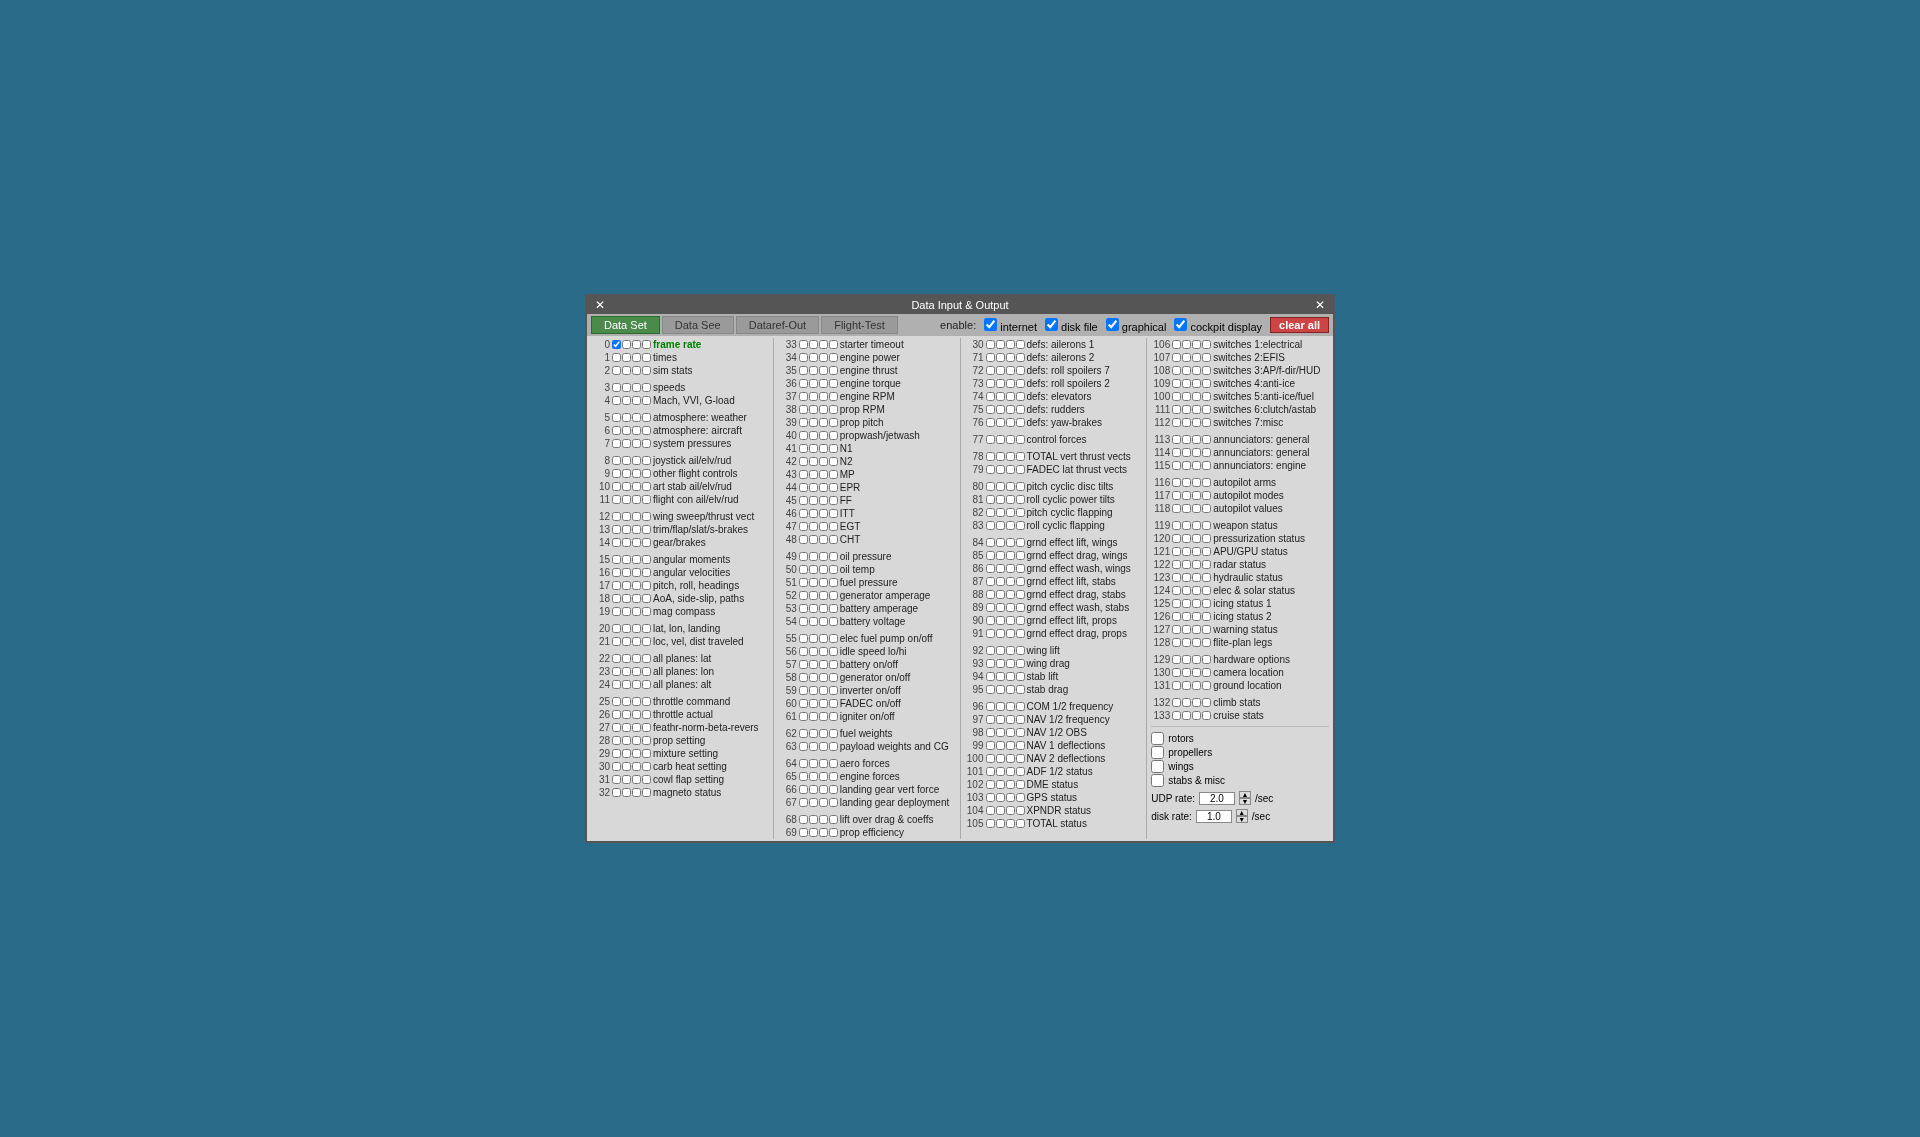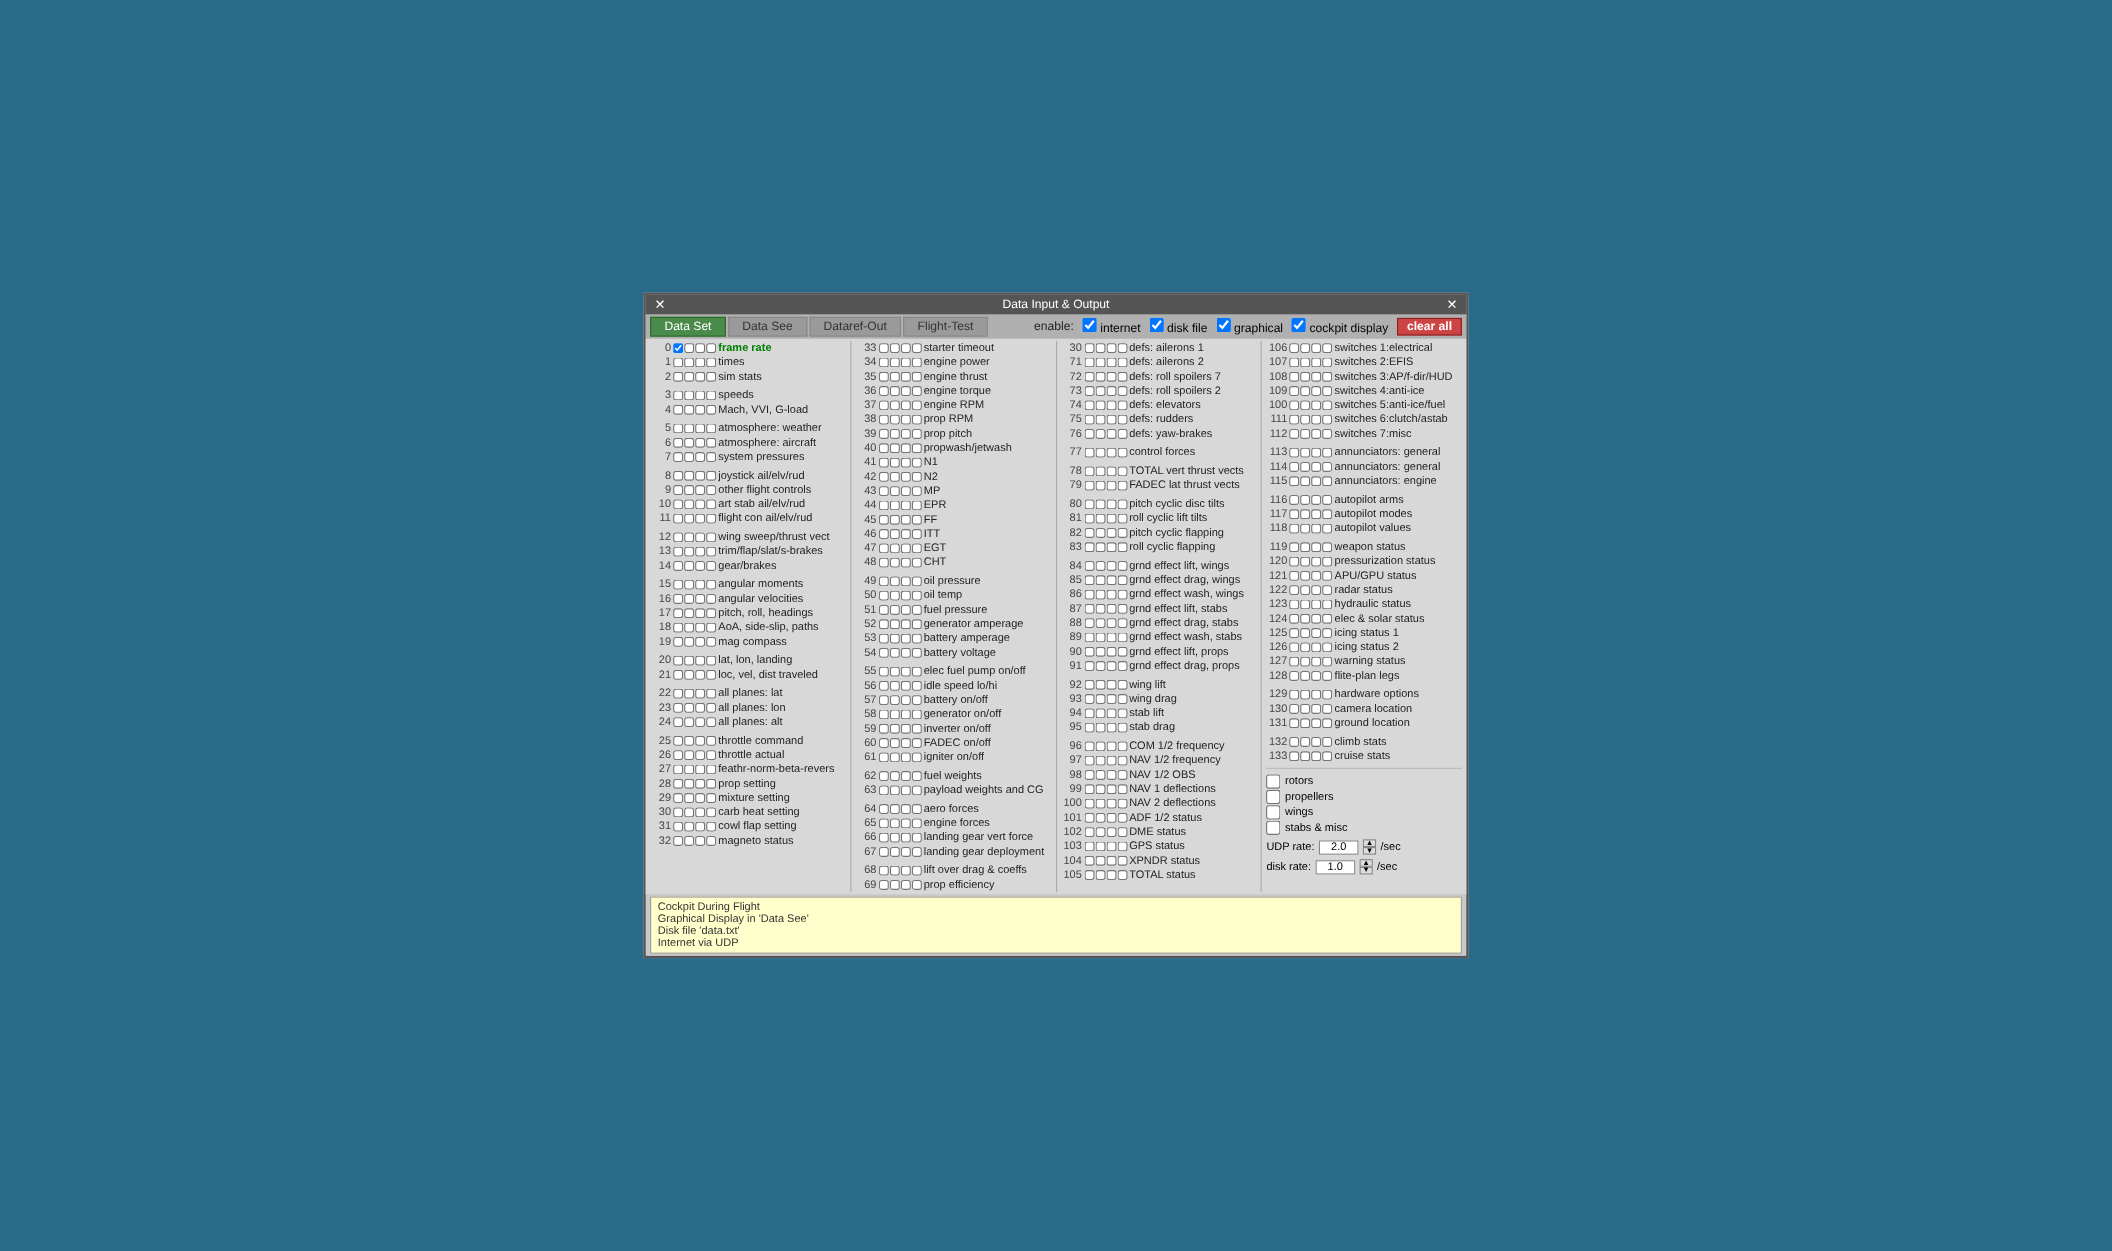--- a/index.html
+++ b/index.html
@@ -1052,21 +1052,21 @@
           <span class="row-label">pitch cyclic disc tilts</span>
         </div>
         <div class="data-row">
           <span class="row-num">81</span>
           <span class="checkboxes">
             <input type="checkbox" style="">
             <input type="checkbox" style="">
             <input type="checkbox" style="">
             <input type="checkbox" style="">
           </span>
-          <span class="row-label">roll cyclic lift tilts</span>
+          <span class="row-label">roll cyclic power tilts</span>
         </div>
         <div class="data-row">
           <span class="row-num">82</span>
           <span class="checkboxes">
             <input type="checkbox" style="">
             <input type="checkbox" style="">
             <input type="checkbox" style="">
             <input type="checkbox" style="">
           </span>
           <span class="row-label">pitch cyclic flapping</span>
@@ -1628,19 +1628,13 @@
           <div class="spin-btns">
             <button class="spin-btn">▲</button>
             <button class="spin-btn">▼</button>
           </div>
           <span>/sec</span>
         </div>
       </div>
     </div>
   </div>
 
-  <div class="tooltip-box" style="position:relative; margin:2px 4px; right:auto; top:auto;">
-    <div>Cockpit During Flight</div>
-    <div>Graphical Display in 'Data See'</div>
-    <div>Disk file 'data.txt'</div>
-    <div>Internet via UDP</div>
-  </div>
 </div>
 
 </body></html>

